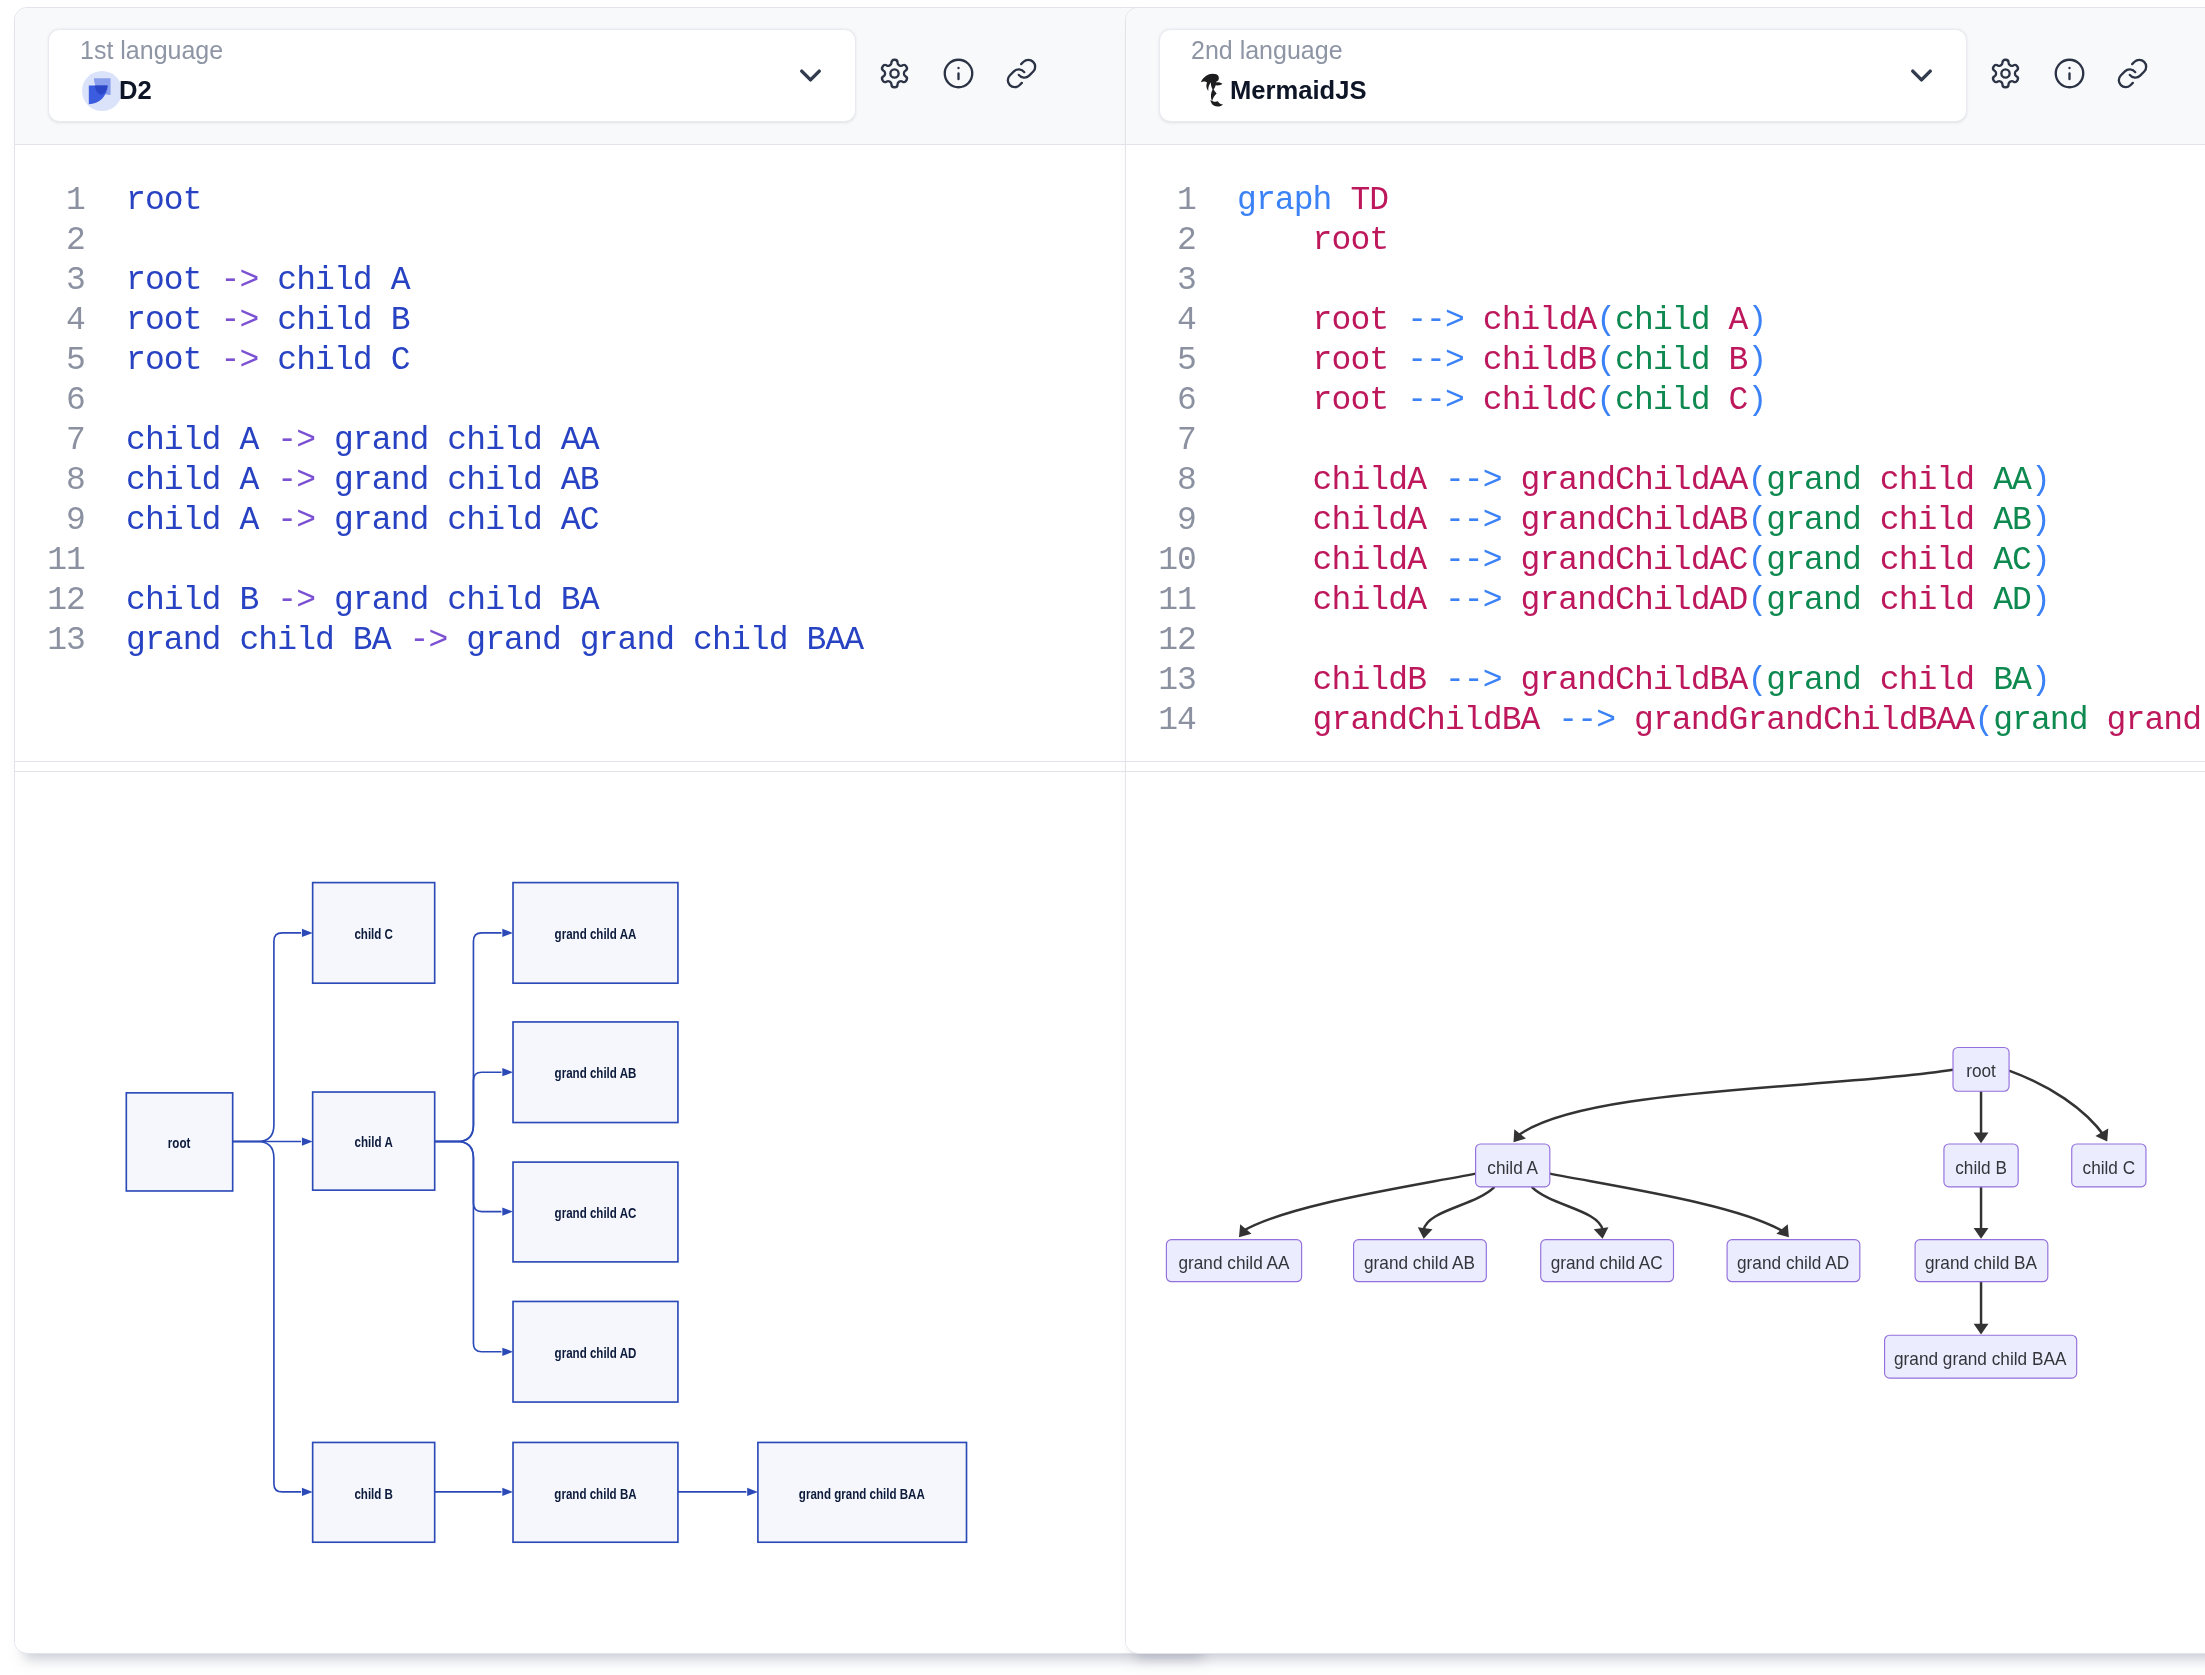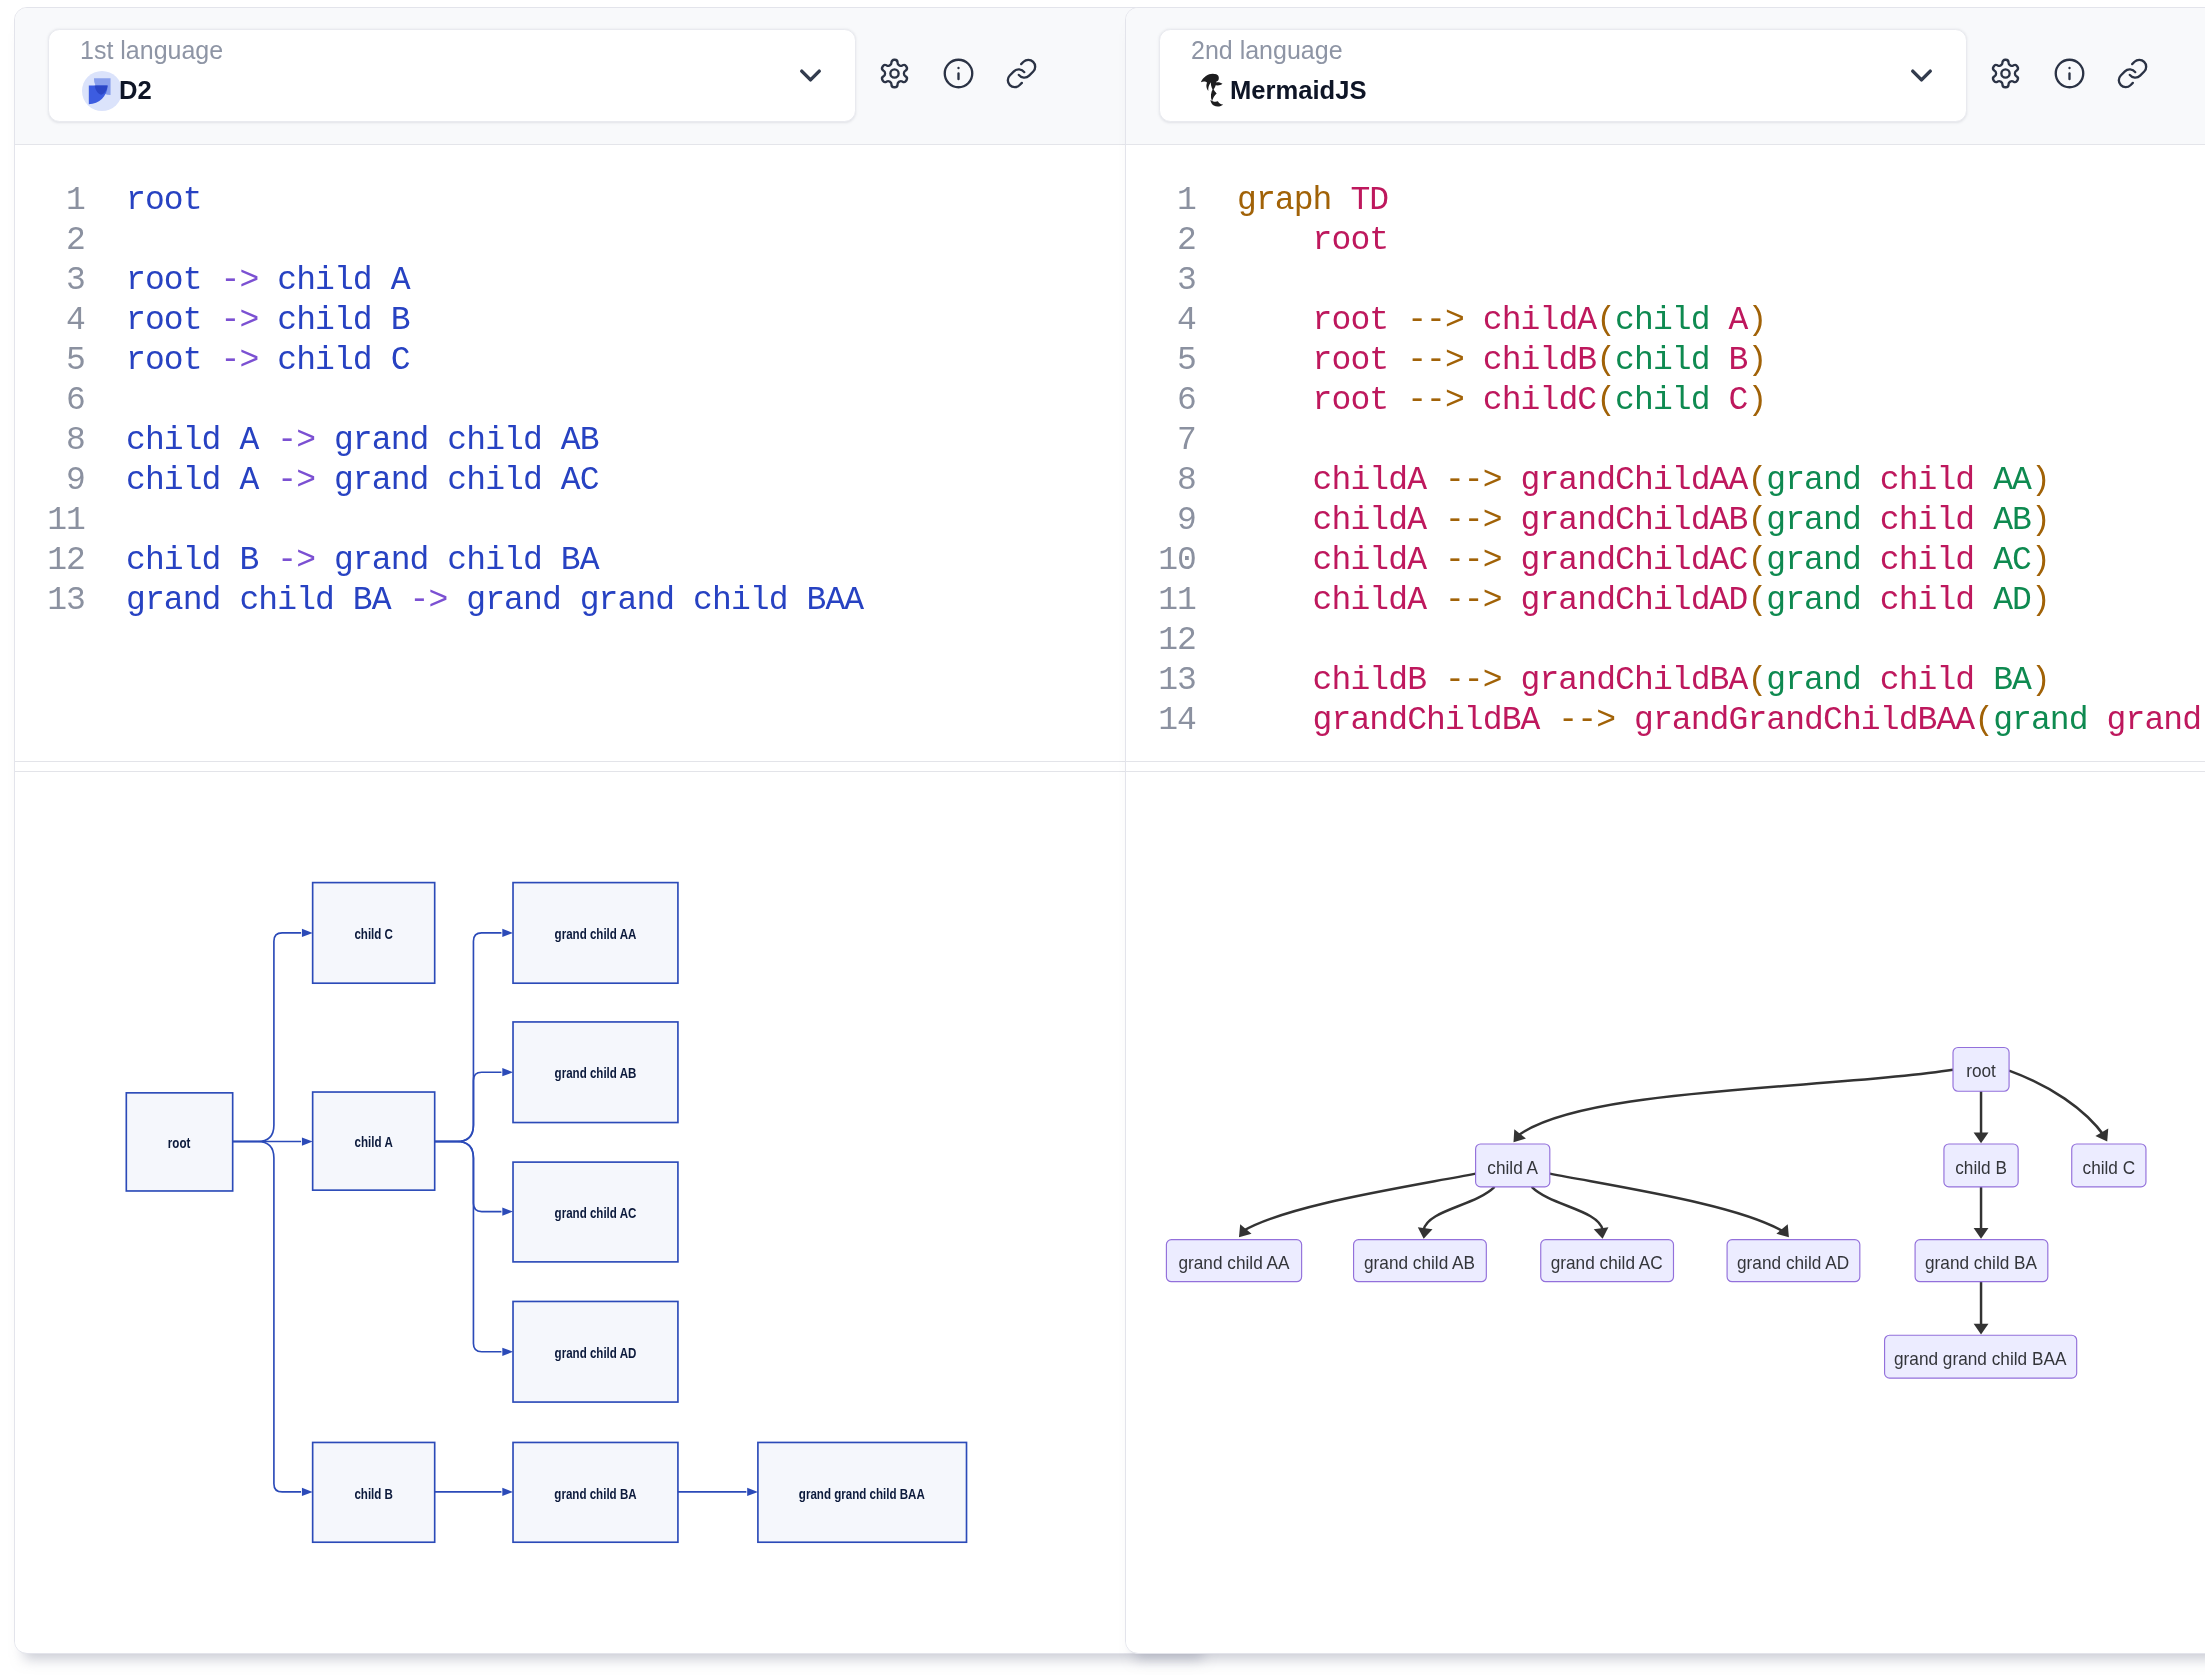--- a/index.html
+++ b/index.html
@@ -21,21 +21,21 @@
   .code { position:relative; height:617px; border-bottom:0.8px solid #e3e4e9; overflow:hidden;
           padding-top:36px; font-family:"Liberation Mono", monospace; font-size:33px; letter-spacing:-0.9px; }
   .gapr { height:9px; background:#fff; }
   .diag { position:relative; border-top:0.8px solid #e3e4e9; height:880px; background:#fff; overflow:hidden; }
   .l { height:40px; line-height:40px; white-space:pre; }
   .n { display:inline-block; width:70px; text-align:right; color:#8b91a0; }
   .t { margin-left:41px; }
   i { font-style:normal; }
   .b { color:#2742c2; }   
   .p { color:#7b50d2; }   
-  .k { color:#a16207;text-align:right; }   
+  .k { color:#3b82f6;text-align:right; }   
   .d { color:#be185d; }   
   .g { color:#0e8a50; }   
 </style>
 </head>
 <body>
 
 <div class="panel lp">
   <div class="hdr">
     <div class="sel">
       <div class="lbl">1st language</div>
@@ -64,20 +64,21 @@
         <path d="M14 11a5 5 0 0 0-7.54-.54l-3 3a5 5 0 0 0 7.07 7.07l1.71-1.71"></path>
       </svg>
   </div>
   <div class="code">
     <div class="l"><span class="n">1</span><span class="t"><i class="b">root</i></span></div>
     <div class="l"><span class="n">2</span><span class="t"></span></div>
     <div class="l"><span class="n">3</span><span class="t"><i class="b">root</i> <i class="p">-&gt;</i> <i class="b">child A</i></span></div>
     <div class="l"><span class="n">4</span><span class="t"><i class="b">root</i> <i class="p">-&gt;</i> <i class="b">child B</i></span></div>
     <div class="l"><span class="n">5</span><span class="t"><i class="b">root</i> <i class="p">-&gt;</i> <i class="b">child C</i></span></div>
     <div class="l"><span class="n">6</span><span class="t"></span></div>
+    <div class="l"><span class="n">7</span><span class="t"><i class="b">child A</i> <i class="p">-&gt;</i> <i class="b">grand child AA</i></span></div>
     <div class="l"><span class="n">8</span><span class="t"><i class="b">child A</i> <i class="p">-&gt;</i> <i class="b">grand child AB</i></span></div>
     <div class="l"><span class="n">9</span><span class="t"><i class="b">child A</i> <i class="p">-&gt;</i> <i class="b">grand child AC</i></span></div>
     <div class="l"><span class="n">11</span><span class="t"></span></div>
     <div class="l"><span class="n">12</span><span class="t"><i class="b">child B</i> <i class="p">-&gt;</i> <i class="b">grand child BA</i></span></div>
     <div class="l"><span class="n">13</span><span class="t"><i class="b">grand child BA</i> <i class="p">-&gt;</i> <i class="b">grand grand child BAA</i></span></div>
   </div>
   <div class="gapr"></div>
   <div class="diag">
     <svg width="1062" height="880" viewBox="0 0 1288 1067" font-family="Liberation Sans, sans-serif">
       <g fill="none" stroke="#2b4ab8" stroke-width="2">

